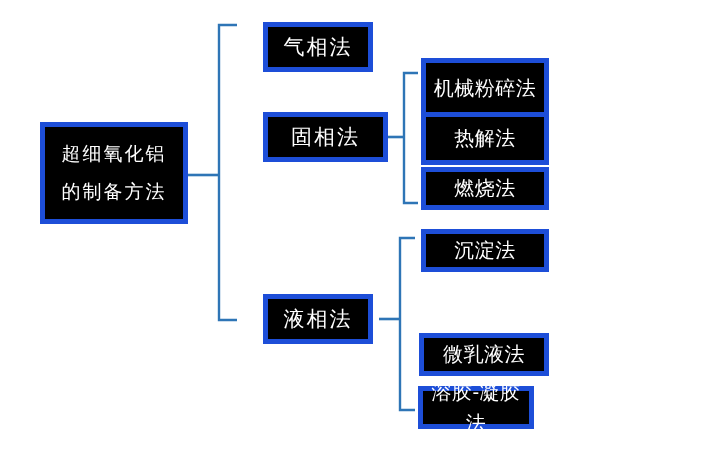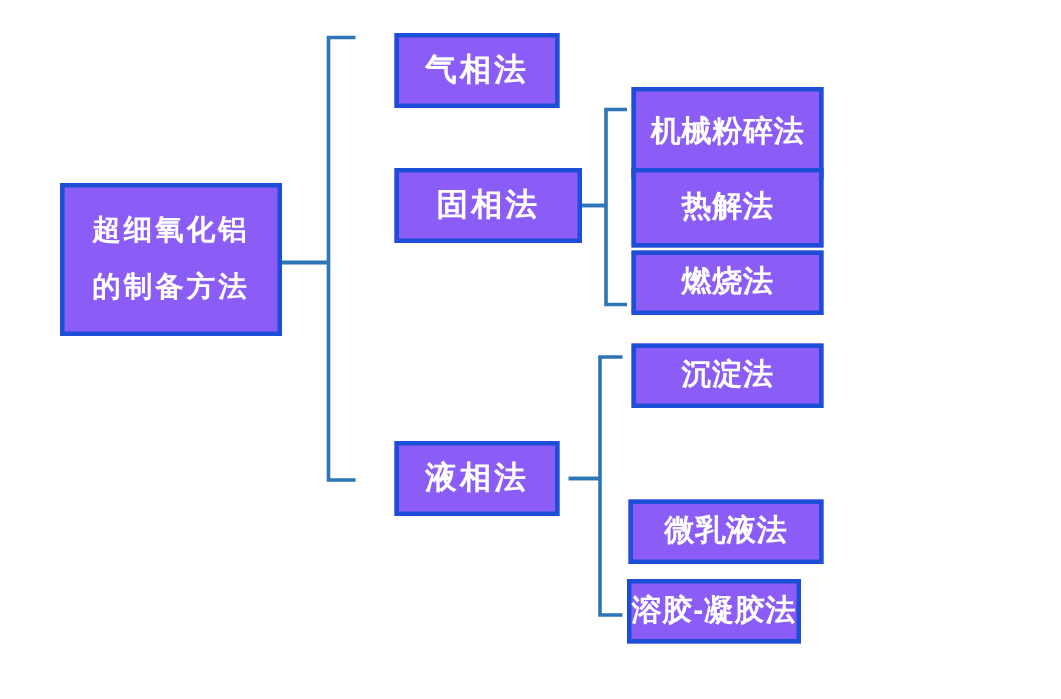--- a/index.html
+++ b/index.html
@@ -13,24 +13,24 @@
   #canvas {
     position: relative;
     width: 707px;
     height: 466px;
     background: #ffffff;
     overflow: hidden;
   }
   .node {
     position: absolute;
     box-sizing: border-box;
-    background: #8b5cf6;
-    border: 3px solid #1d4ed8;
+    background: #000000;
+    border: 5px solid #1d4ed8;
     color: #ffffff;
-    font-weight: bold;
+    font-weight: normal;
     display: flex;
     align-items: center;
     justify-content: center;
     text-align: center;
     letter-spacing: 0.5px;
     line-height: 1.55;
     white-space: pre-line;
     user-select: none;
   }
   .node.root {

